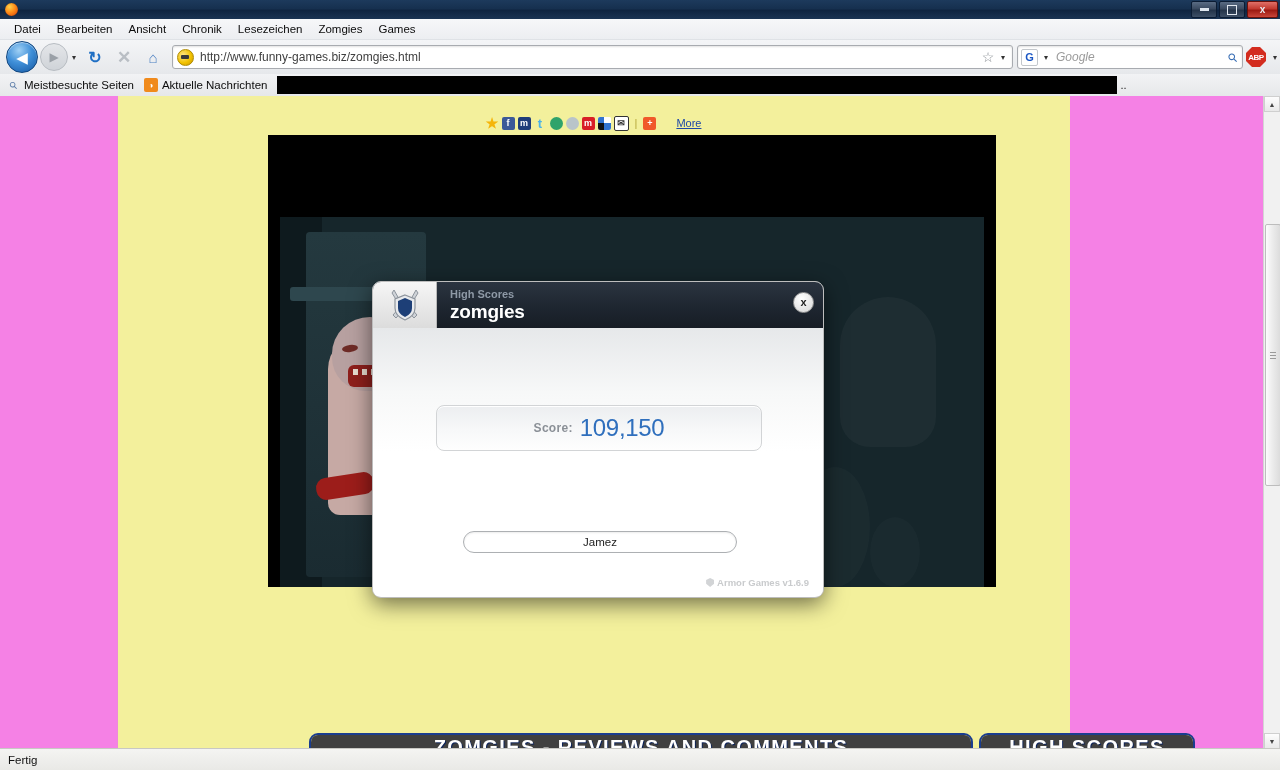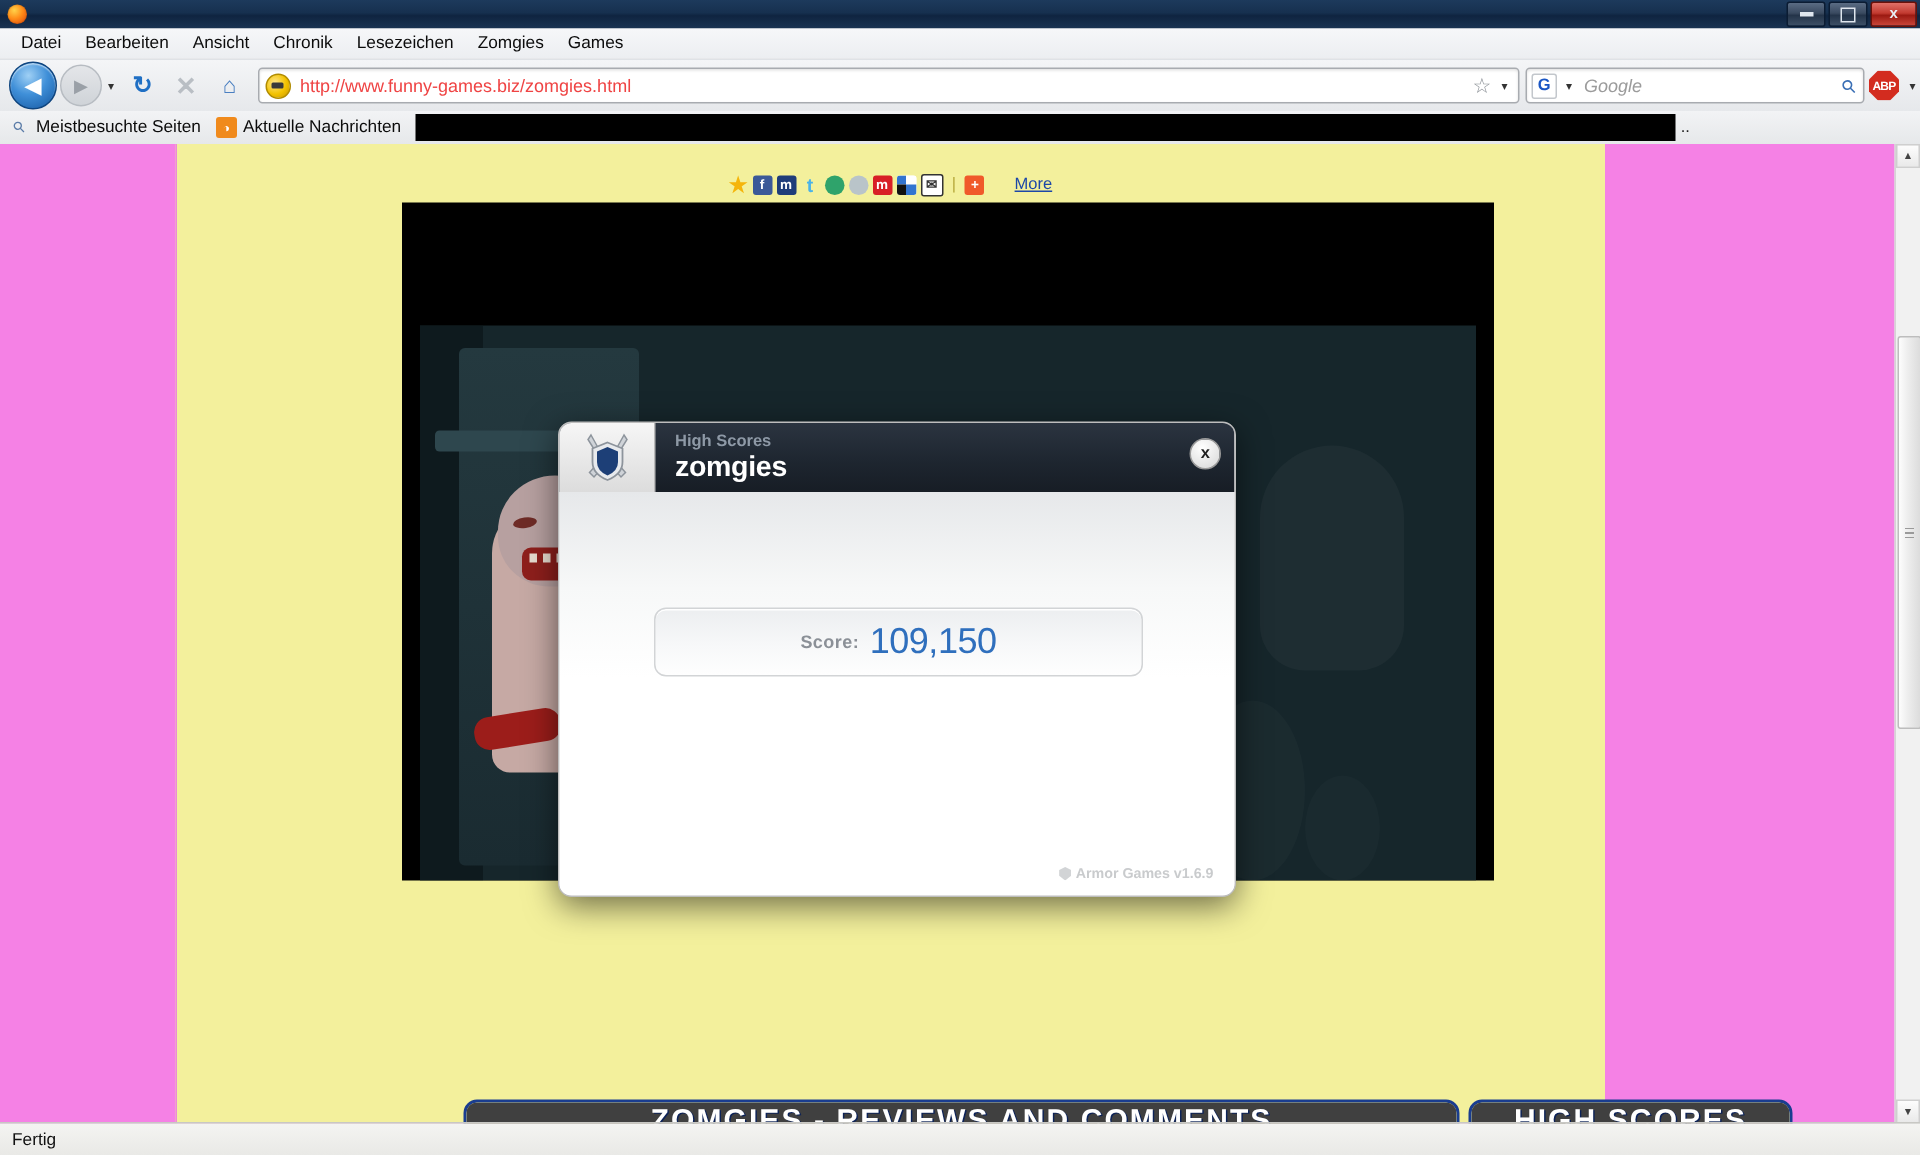--- a/index.html
+++ b/index.html
@@ -92,21 +92,21 @@
   .favicon{
     width:15px;height:15px;border-radius:50%;margin-right:6px;flex:0 0 auto;
     background:radial-gradient(circle at 35% 35%,#ffe68a 0%,#f2c200 55%,#c79400 100%);
     border:1px solid #b08b00;
     position:relative;
   }
   .favicon:after{
     content:"";position:absolute;left:3px;top:5px;width:8px;height:4px;
     background:#3a3a3a;border-radius:1px;
   }
-  .urltext{font-size:12px;color:#ef4444;flex:1;white-space:nowrap;overflow:hidden;}
+  .urltext{font-size:12px;color:#404040;flex:1;white-space:nowrap;overflow:hidden;}
   .starbtn{width:18px;text-align:center;color:#8a8f95;font-size:14px;}
   .searchbox{
     width:218px;height:22px;margin-right:3px;
     background:#fff;border:1px solid #a8abb0;border-radius:3px;
     display:flex;align-items:center;padding:0 3px;
     box-shadow:inset 0 1px 2px rgba(0,0,0,.12);
   }
   .glogo{
     width:15px;height:15px;border:1px solid #c3c7cc;border-radius:2px;
     font-size:11px;font-weight:bold;color:#1a56c4;display:flex;
@@ -478,20 +478,23 @@
           <span class="dlg-sub">High Scores</span>
           <span class="dlg-title">zomgies</span>
         </div>
         <div class="dlg-close">x</div>
       </div>
       <div class="dlg-body">
         <div class="scorebox">
           <span class="score-label">Score:</span>
           <span class="score-value">109,150</span>
         </div>
+        <div class="namefield">
+          <span>Jamez</span>
+        </div>
         <div class="dlg-foot">
           <span class="foot-shield"></span>
           <span>Armor Games v1.6.9</span>
         </div>
       </div>
     </div>
 
   </div>
 
   <div class="scrollbar">

